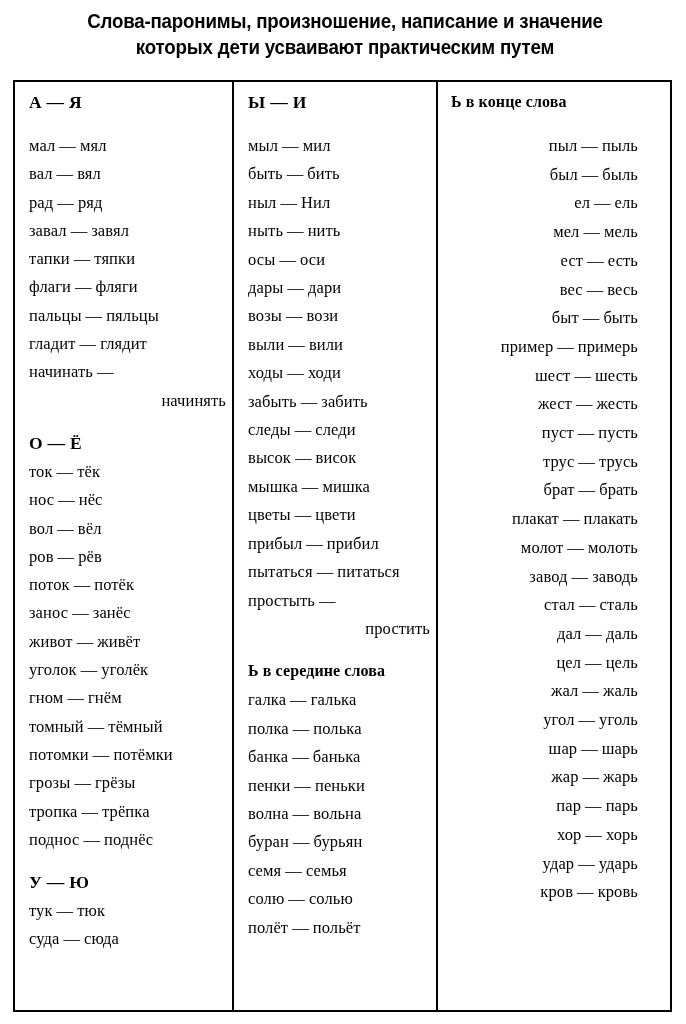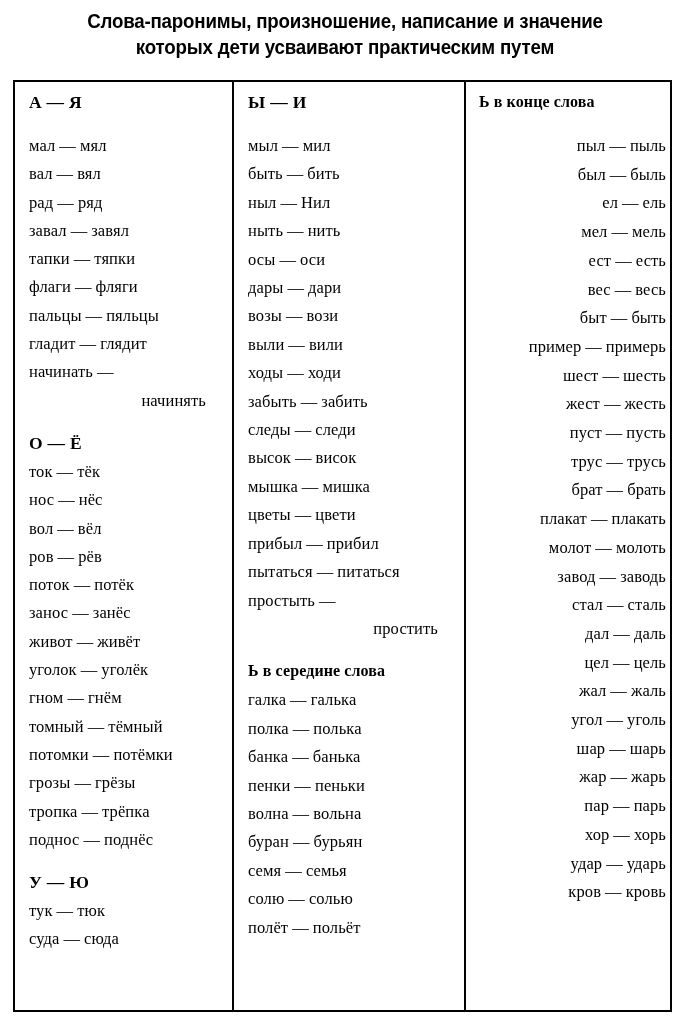--- a/index.html
+++ b/index.html
@@ -59,26 +59,26 @@
     height: 100%;
     box-sizing: border-box;
   }
   .col {
     box-sizing: border-box;
     padding: 9px 0 0 0;
     position: relative;
     overflow: hidden;
   }
   .col-1 { width: 219px; border-right: 2px solid #000; }
-  .col-2 { width: 232px; border-right: 2px solid #000; }
+  .col-2 { width: 204px; border-right: 2px solid #000; }
   .col-3 { width: 204px; }
 
   .col-inner {
     padding-left: 14px;
-    padding-right: 22px;
+    padding-right: 2px;
   }
   .col-3 .col-inner { padding-left: 13px; padding-right: 4px; }
 
   
   .sec-head {
     font-family: "Liberation Serif", "DejaVu Serif", serif;
     font-weight: bold;
     font-size: 17.5px;
     line-height: 22px;
     letter-spacing: 0.3px;

